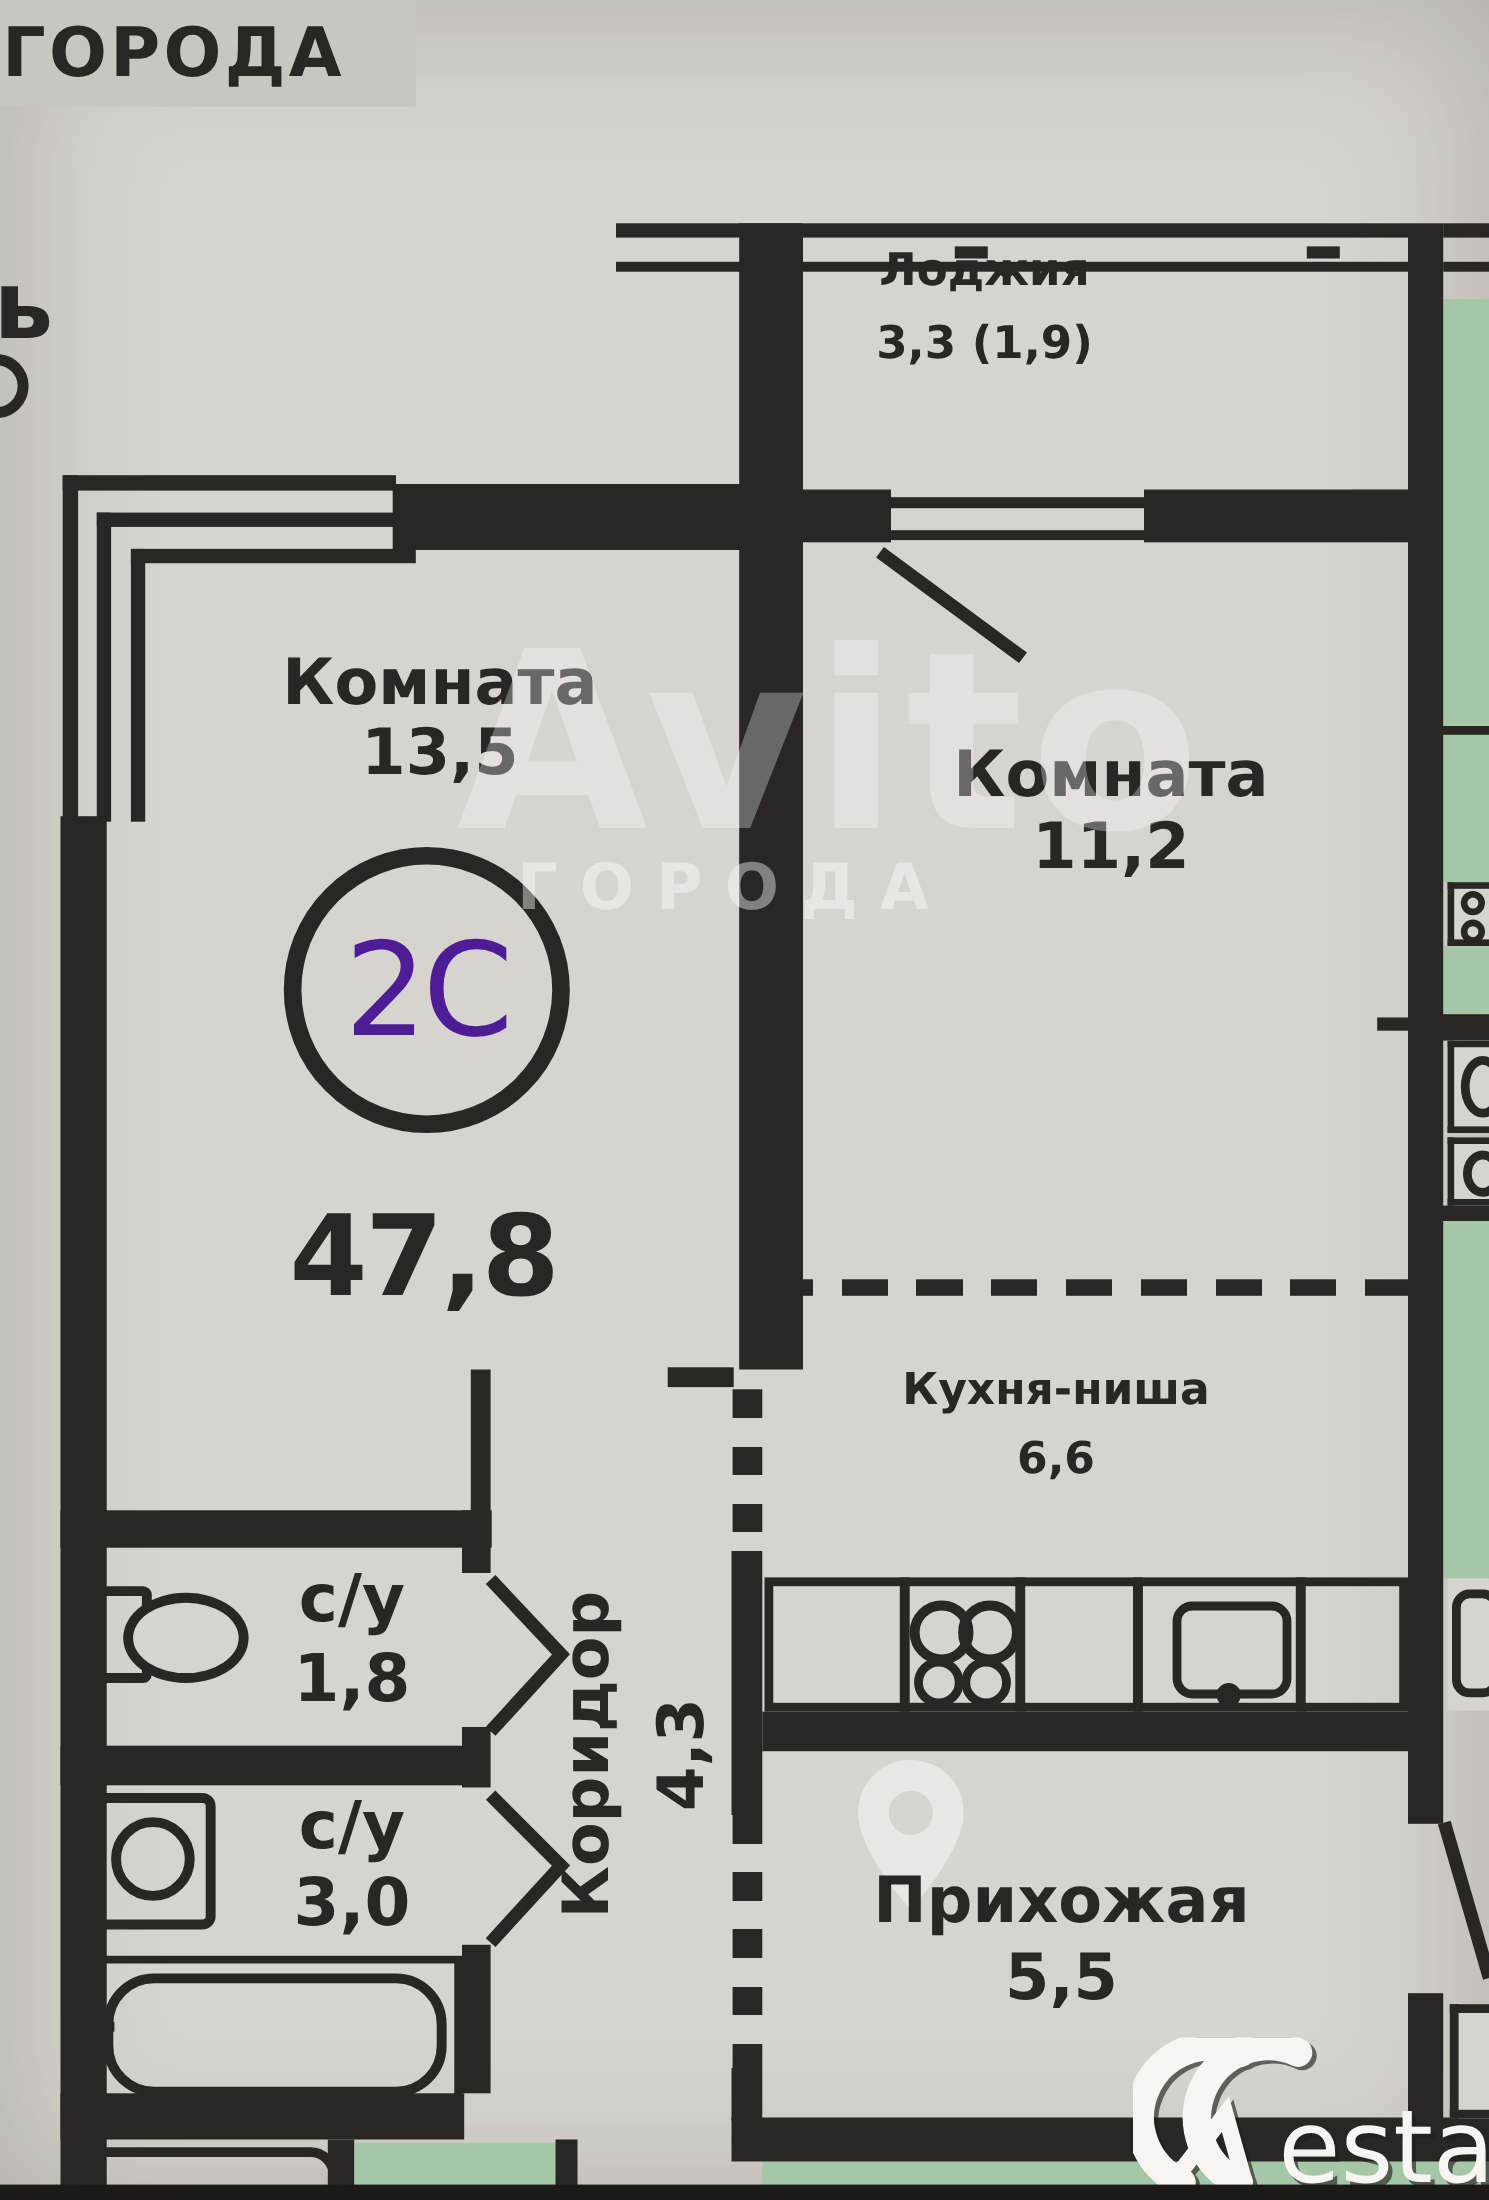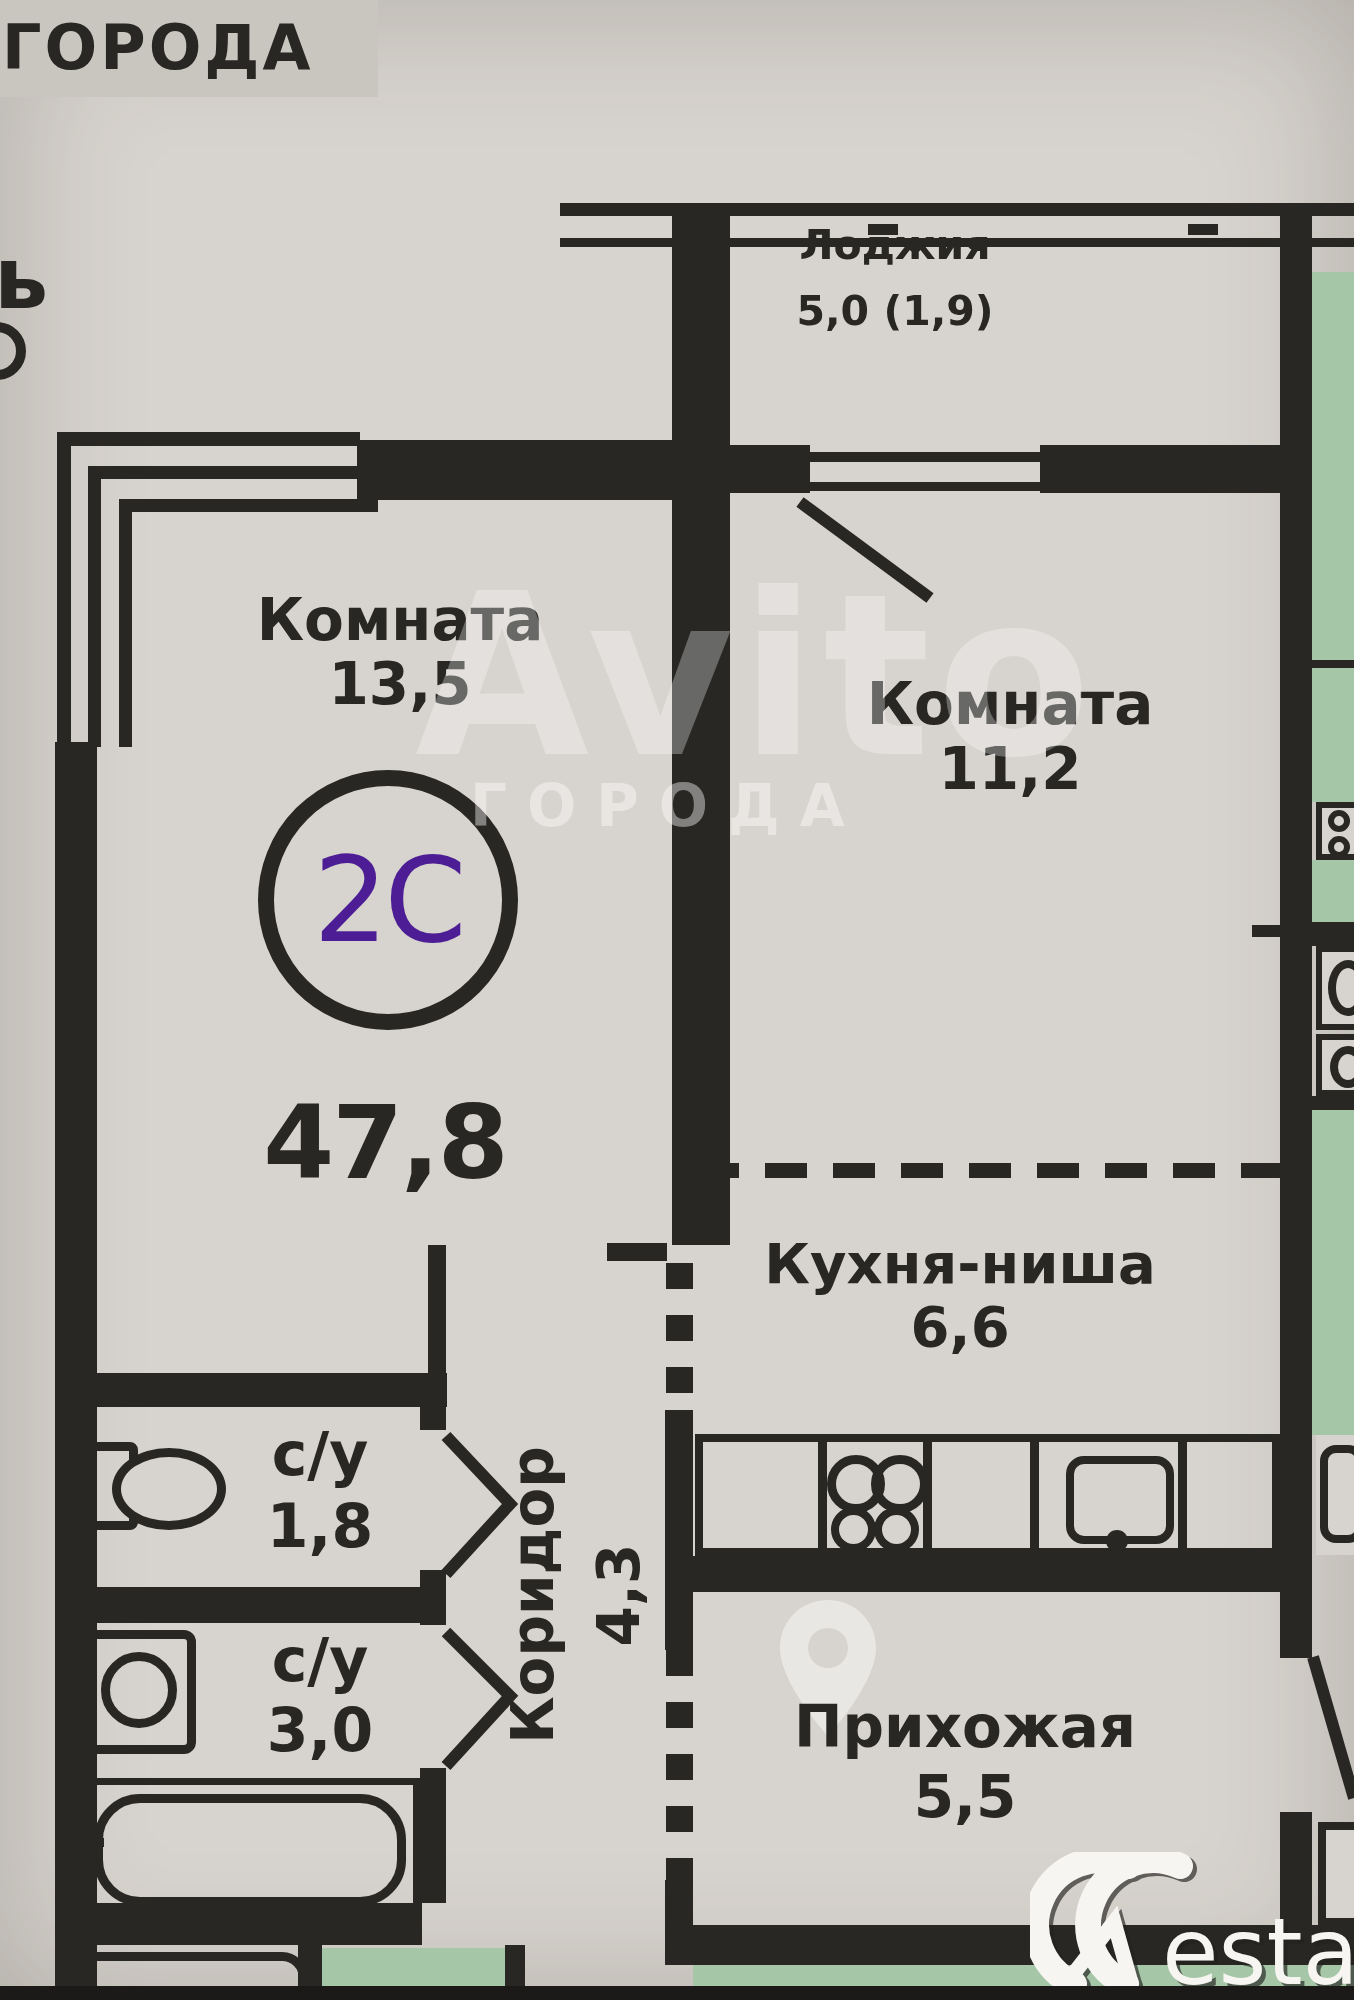--- a/index.html
+++ b/index.html
@@ -132,40 +132,40 @@
       <path d="M800,502 L930,598"></path>
       <path d="M446,1436 L510,1504 L446,1574"></path>
       <path d="M446,1632 L510,1696 L446,1766"></path>
       <path d="M1313,1657 L1354,1798"></path>
     </g>
     <path fill="rgba(255,255,255,0.45)" fill-rule="evenodd" d="M828,1600 c-27,0 -48,21 -48,48 c0,36 48,88 48,88 c0,0 48,-52 48,-88 c0,-27 -21,-48 -48,-48 z m0,28 a20,20 0 1,1 0,40 a20,20 0 1,1 0,-40 z"></path>
   </svg>
 
   <div class="lbl" style="left:700px;top:212px;width:390px;font-size:41px;line-height:66px;">
     <span class="ln">Лоджия</span>
-    <span class="ln">5,0 (1,9)</span>
+    <span class="ln">3,3 (1,9)</span>
   </div>
 
   <div class="lbl" style="left:215px;top:588px;width:370px;font-size:58px;line-height:64px;">
     <span class="ln">Комната</span>
     <span class="ln">13,5</span>
   </div>
 
   <div class="a" style="left:258px;top:770px;width:260px;height:260px;border:16px solid #282724;border-radius:50%;text-align:center;">
     <span style="display:block;line-height:228px;font-size:118px;font-weight:normal;color:#4c1d95;letter-spacing:-4px;">2С</span>
   </div>
 
   <div class="lbl" style="left:195px;top:1088px;width:380px;font-size:102px;line-height:110px;letter-spacing:-2px;">47,8</div>
 
   <div class="lbl" style="left:830px;top:672px;width:360px;font-size:58px;line-height:65px;">
     <span class="ln">Комната</span>
     <span class="ln">11,2</span>
   </div>
 
-  <div class="lbl" style="left:740px;top:1232px;width:440px;font-size:56px;line-height:63px;">
+  <div class="lbl" style="left:740px;top:1232px;width:440px;font-size:40px;line-height:63px;">
     <span class="ln">Кухня-ниша</span>
     <span class="ln">6,6</span>
   </div>
 
   <div class="lbl" style="left:235px;top:1418px;width:170px;font-size:60px;line-height:72px;">
     <span class="ln">с/у</span>
     <span class="ln">1,8</span>
   </div>
 
   <div class="lbl" style="left:235px;top:1625px;width:170px;font-size:60px;line-height:70px;">

